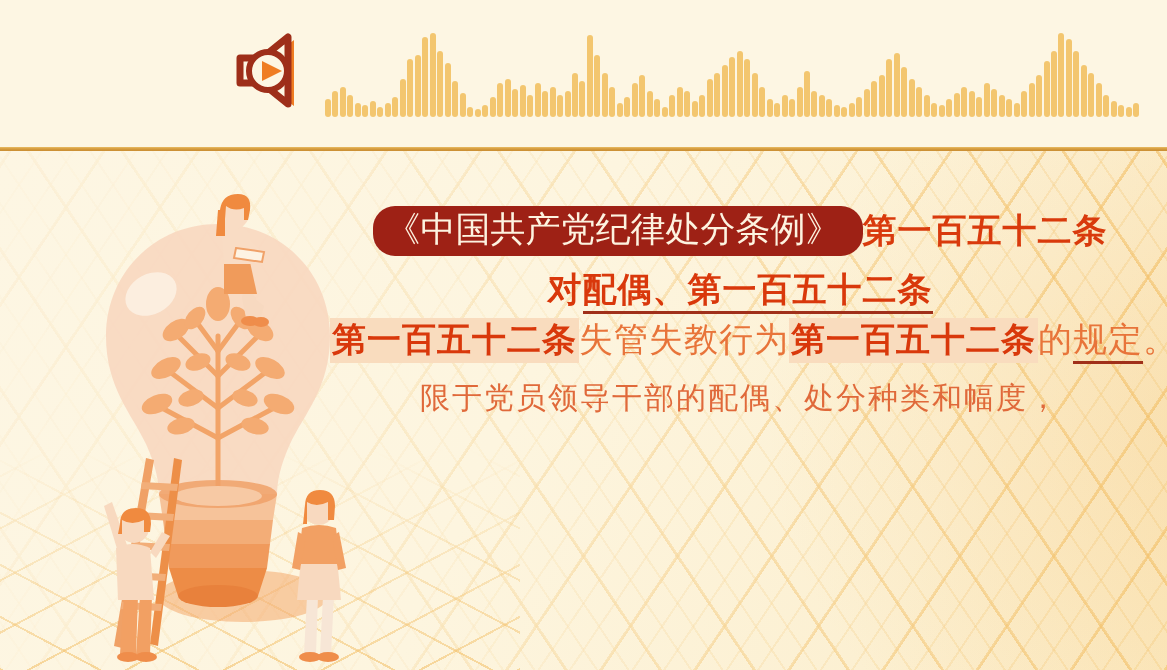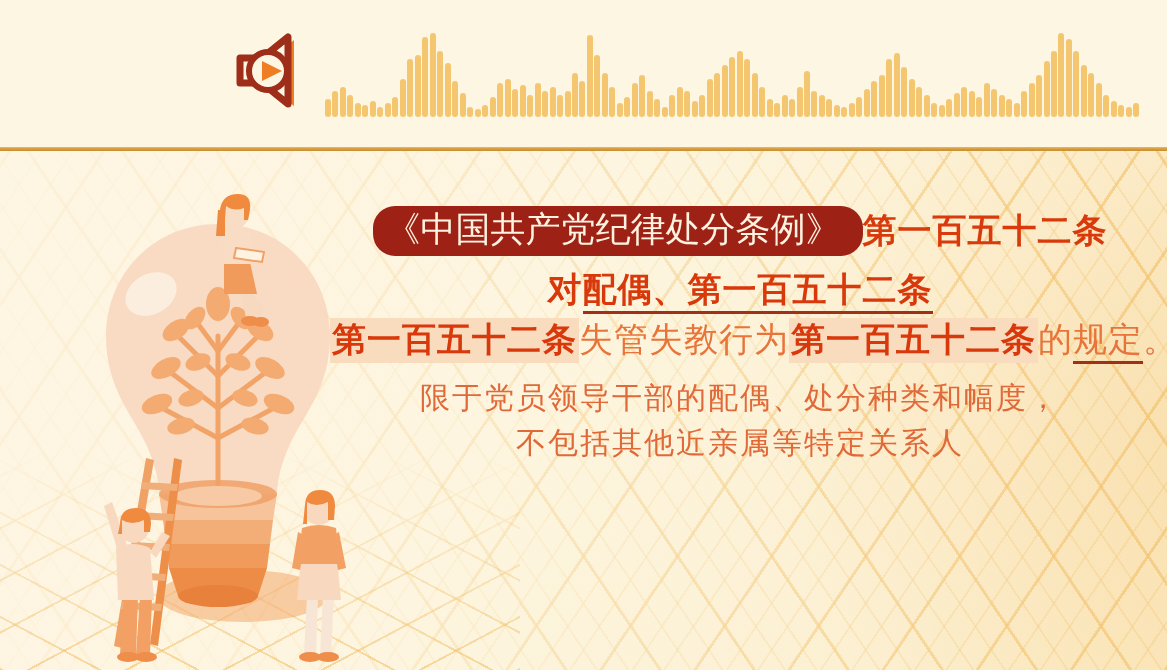--- a/index.html
+++ b/index.html
@@ -399,17 +399,16 @@
 
       <div class="ln l3">
         <span class="nu">对</span><span class="u">配偶、</span><span class="u">第一百五十二条</span>
       </div>
 
       <div class="ln l4">
         <span class="hl">第一百五十二条</span><span class="t-light">失管失教行为</span><span class="hl">第一百五十二条</span><span class="t-light">的</span><span class="u" style="font-weight:normal;color:#e8743a;">规定</span><span class="t-light">。</span>
       </div>
 
       <div class="ln l6">限于党员领导干部的配偶、处分种类和幅度，</div>
-      <div class="ln l7">不包括其他近亲属等特定关系人</div>
 
     </div>
   </div>
 </div>
 
 </body></html>

